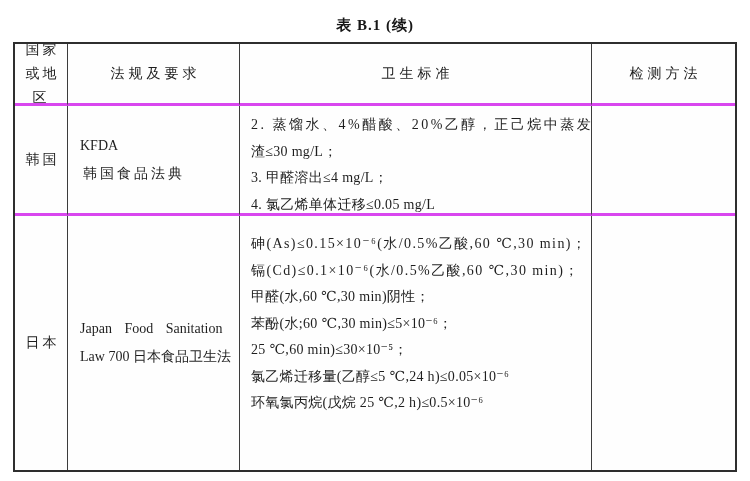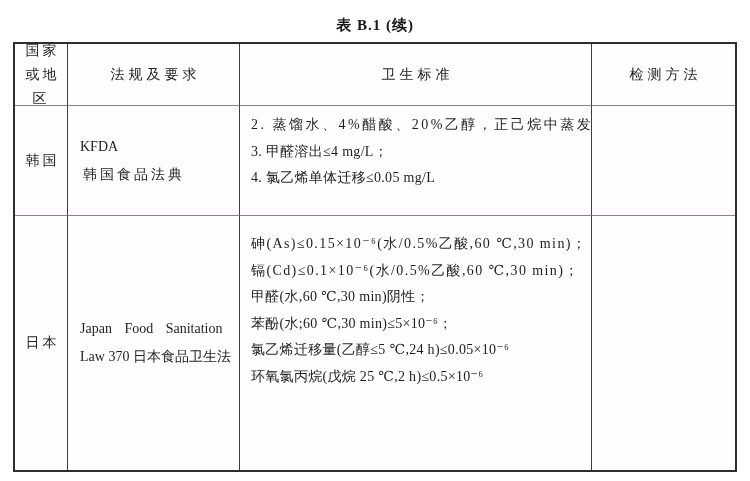--- a/index.html
+++ b/index.html
@@ -34,21 +34,21 @@
     height: 426px;
     border: 2px solid #2e2e2e;
     display: grid;
     grid-template-columns: 53px 172px 352px auto;
     grid-template-rows: 62px 110px auto;
     background: #fefefe;
     font-size: 14px;
   }
   .cell {
     border-right: 1px solid #3c3c3c;
-    border-bottom: 1px solid #d946ef;
+    border-bottom: 3px solid #d946ef;
     box-sizing: border-box;
     overflow: hidden;
   }
   .cell.lastcol { border-right: none; }
   .cell.lastrow { border-bottom: none; }
   .hv-center {
     display: flex;
     flex-direction: column;
     align-items: center;
     justify-content: center;
@@ -102,35 +102,37 @@
 
   <div class="cell hv-center">
     <div class="ln cjk-spaced2">韩国</div>
   </div>
   <div class="cell reg-cell">
     <div class="ln">KFDA</div>
     <div class="ln cjk-spaced2">韩国食品法典</div>
   </div>
   <div class="cell std-cell">
     <div class="ln spread">2. 蒸馏水、4%醋酸、20%乙醇，正己烷中蒸发残</div>
+    <div class="ln">渣≤30 mg/L；</div>
     <div class="ln">3. 甲醛溶出≤4 mg/L；</div>
     <div class="ln">4. 氯乙烯单体迁移≤0.05 mg/L</div>
   </div>
   <div class="cell lastcol"></div>
 
   <div class="cell hv-center lastrow">
     <div class="ln cjk-spaced2">日本</div>
   </div>
   <div class="cell reg-cell lastrow">
     <div class="ln reg-justify">Japan Food Sanitation</div>
-    <div class="ln">Law 370 日本食品卫生法</div>
+    <div class="ln">Law 700 日本食品卫生法</div>
   </div>
   <div class="cell std-cell japan lastrow">
     <div class="ln spread-sm">砷(As)≤0.15×10⁻⁶(水/0.5%乙酸,60 ℃,30 min)；</div>
     <div class="ln spread-sm">镉(Cd)≤0.1×10⁻⁶(水/0.5%乙酸,60 ℃,30 min)；</div>
     <div class="ln">甲醛(水,60 ℃,30 min)阴性；</div>
     <div class="ln">苯酚(水;60 ℃,30 min)≤5×10⁻⁶；</div>
+    <div class="ln">25 ℃,60 min)≤30×10⁻⁵；</div>
     <div class="ln">氯乙烯迁移量(乙醇≤5 ℃,24 h)≤0.05×10⁻⁶</div>
     <div class="ln">环氧氯丙烷(戊烷 25 ℃,2 h)≤0.5×10⁻⁶</div>
   </div>
   <div class="cell lastcol lastrow"></div>
 
 </div>
 
 </body></html>

